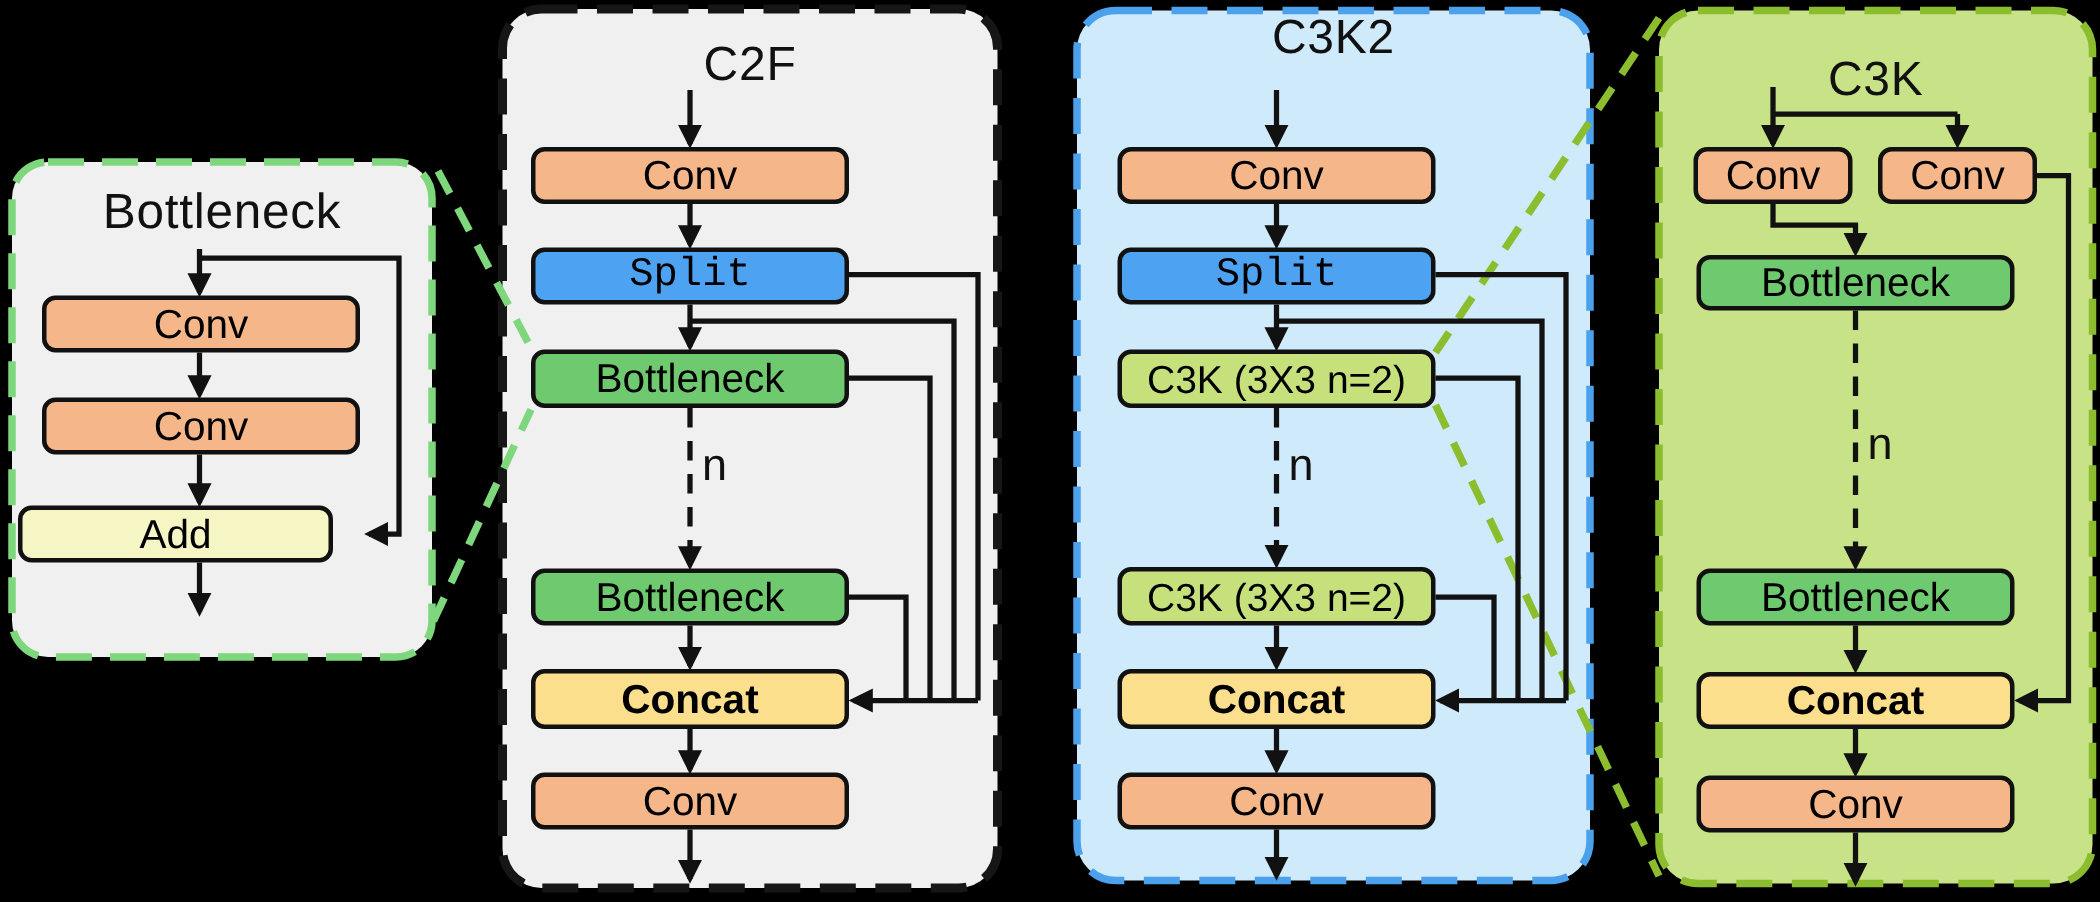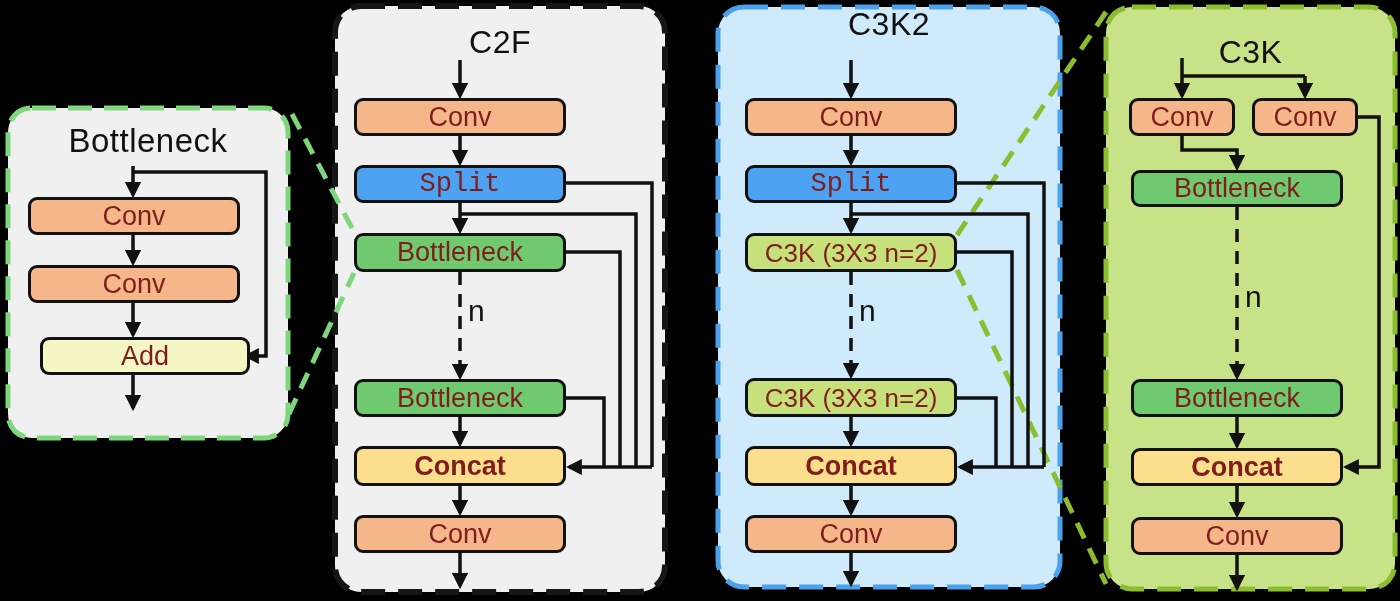--- a/index.html
+++ b/index.html
@@ -3,21 +3,21 @@
 <meta charset="utf-8">
 <style>
   html,body{margin:0;padding:0;background:#000;}
   .stage{position:relative;width:1400px;height:601px;background:#000;
          font-family:"Liberation Sans",sans-serif;color:#111;overflow:hidden;}
   .stage svg{position:absolute;left:0;top:0;z-index:1;}
   .panel-title{position:absolute;z-index:2;text-align:center;font-size:32px;
                font-weight:500;color:#111;letter-spacing:.5px;}
   .box{position:absolute;z-index:3;box-sizing:border-box;border:3px solid #111;
        border-radius:9px;display:flex;align-items:center;justify-content:center;
-       font-size:27px;line-height:1;color:#7f1d1d;}
+       font-size:27px;line-height:1;color:#000000;}
   .conv{background:#f5b78a;}
   .split{background:#4da3f2;font-family:Liberation Mono, monospace;}
   .bneck{background:#6fc96f;}
   .add{background:#f6f6c5;}
   .concat{background:#fcdf8d;font-weight:bold;}
   .c3kbox{background:#c6e17b;text-align:right;}
   .nlabel{position:absolute;z-index:3;font-size:30px;color:#111;}
 </style>
 </head>
 <body>
@@ -92,21 +92,21 @@
       <path d="M1237,207 V377" stroke-dasharray="13 9" marker-end="url(#ah)"></path>
       <path d="M1237,417 V446" marker-end="url(#ah)"></path>
       <path d="M1237,486 V515" marker-end="url(#ah)"></path>
       <path d="M1237,555 V588" marker-end="url(#ah)"></path>
     </g>
   </svg>
 
   <div class="panel-title" style="left:8px;top:122px;width:280px;font-size:33px;">Bottleneck</div>
   <div class="box conv" style="left:28px;top:197px;width:212px;height:38px;">Conv</div>
   <div class="box conv" style="left:28px;top:265px;width:212px;height:38px;">Conv</div>
-  <div class="box add" style="left:40px;top:337px;width:210px;height:38px;">Add</div>
+  <div class="box add" style="left:12px;top:337px;width:210px;height:38px;">Add</div>
 
   <div class="panel-title" style="left:335px;top:24px;width:330px;">C2F</div>
   <div class="box conv" style="left:354px;top:98px;width:212px;height:38px;">Conv</div>
   <div class="box split" style="left:354px;top:165px;width:212px;height:38px;">Split</div>
   <div class="box bneck" style="left:354px;top:233px;width:212px;height:39px;">Bottleneck</div>
   <div class="nlabel" style="left:468px;top:294px;">n</div>
   <div class="box bneck" style="left:354px;top:379px;width:212px;height:38px;">Bottleneck</div>
   <div class="box concat" style="left:354px;top:446px;width:212px;height:40px;">Concat</div>
   <div class="box conv" style="left:354px;top:515px;width:212px;height:38px;">Conv</div>
 

